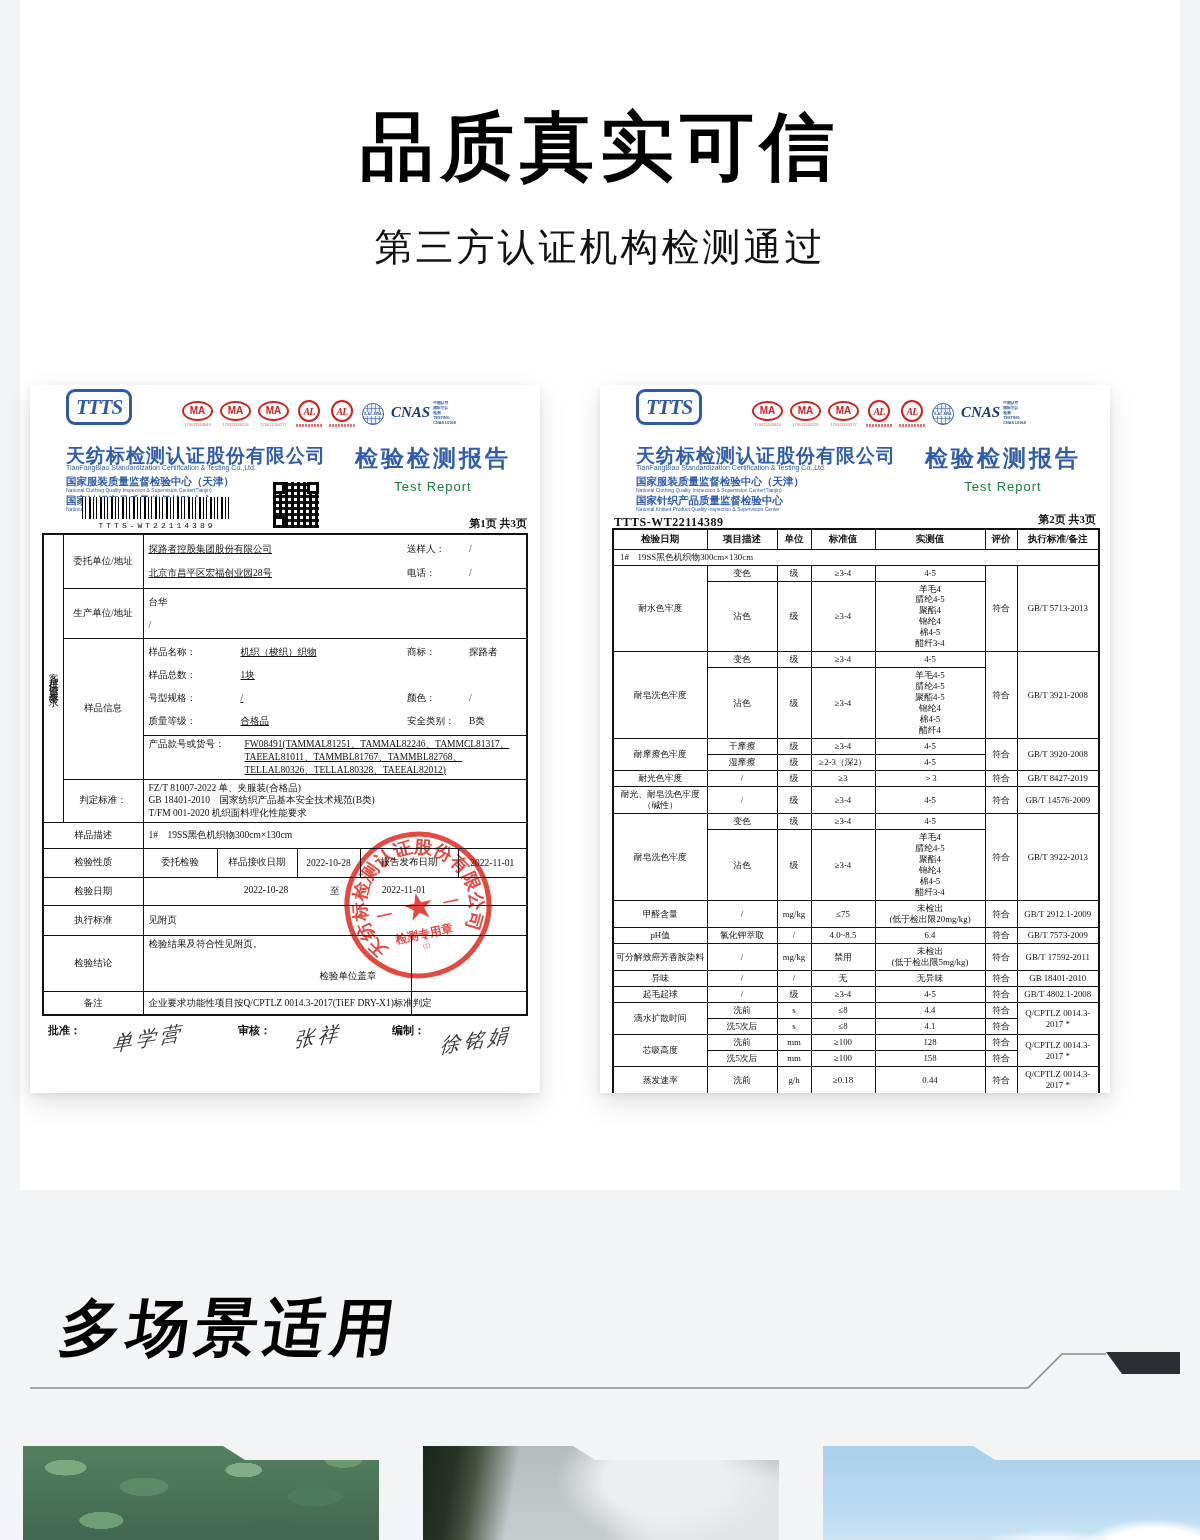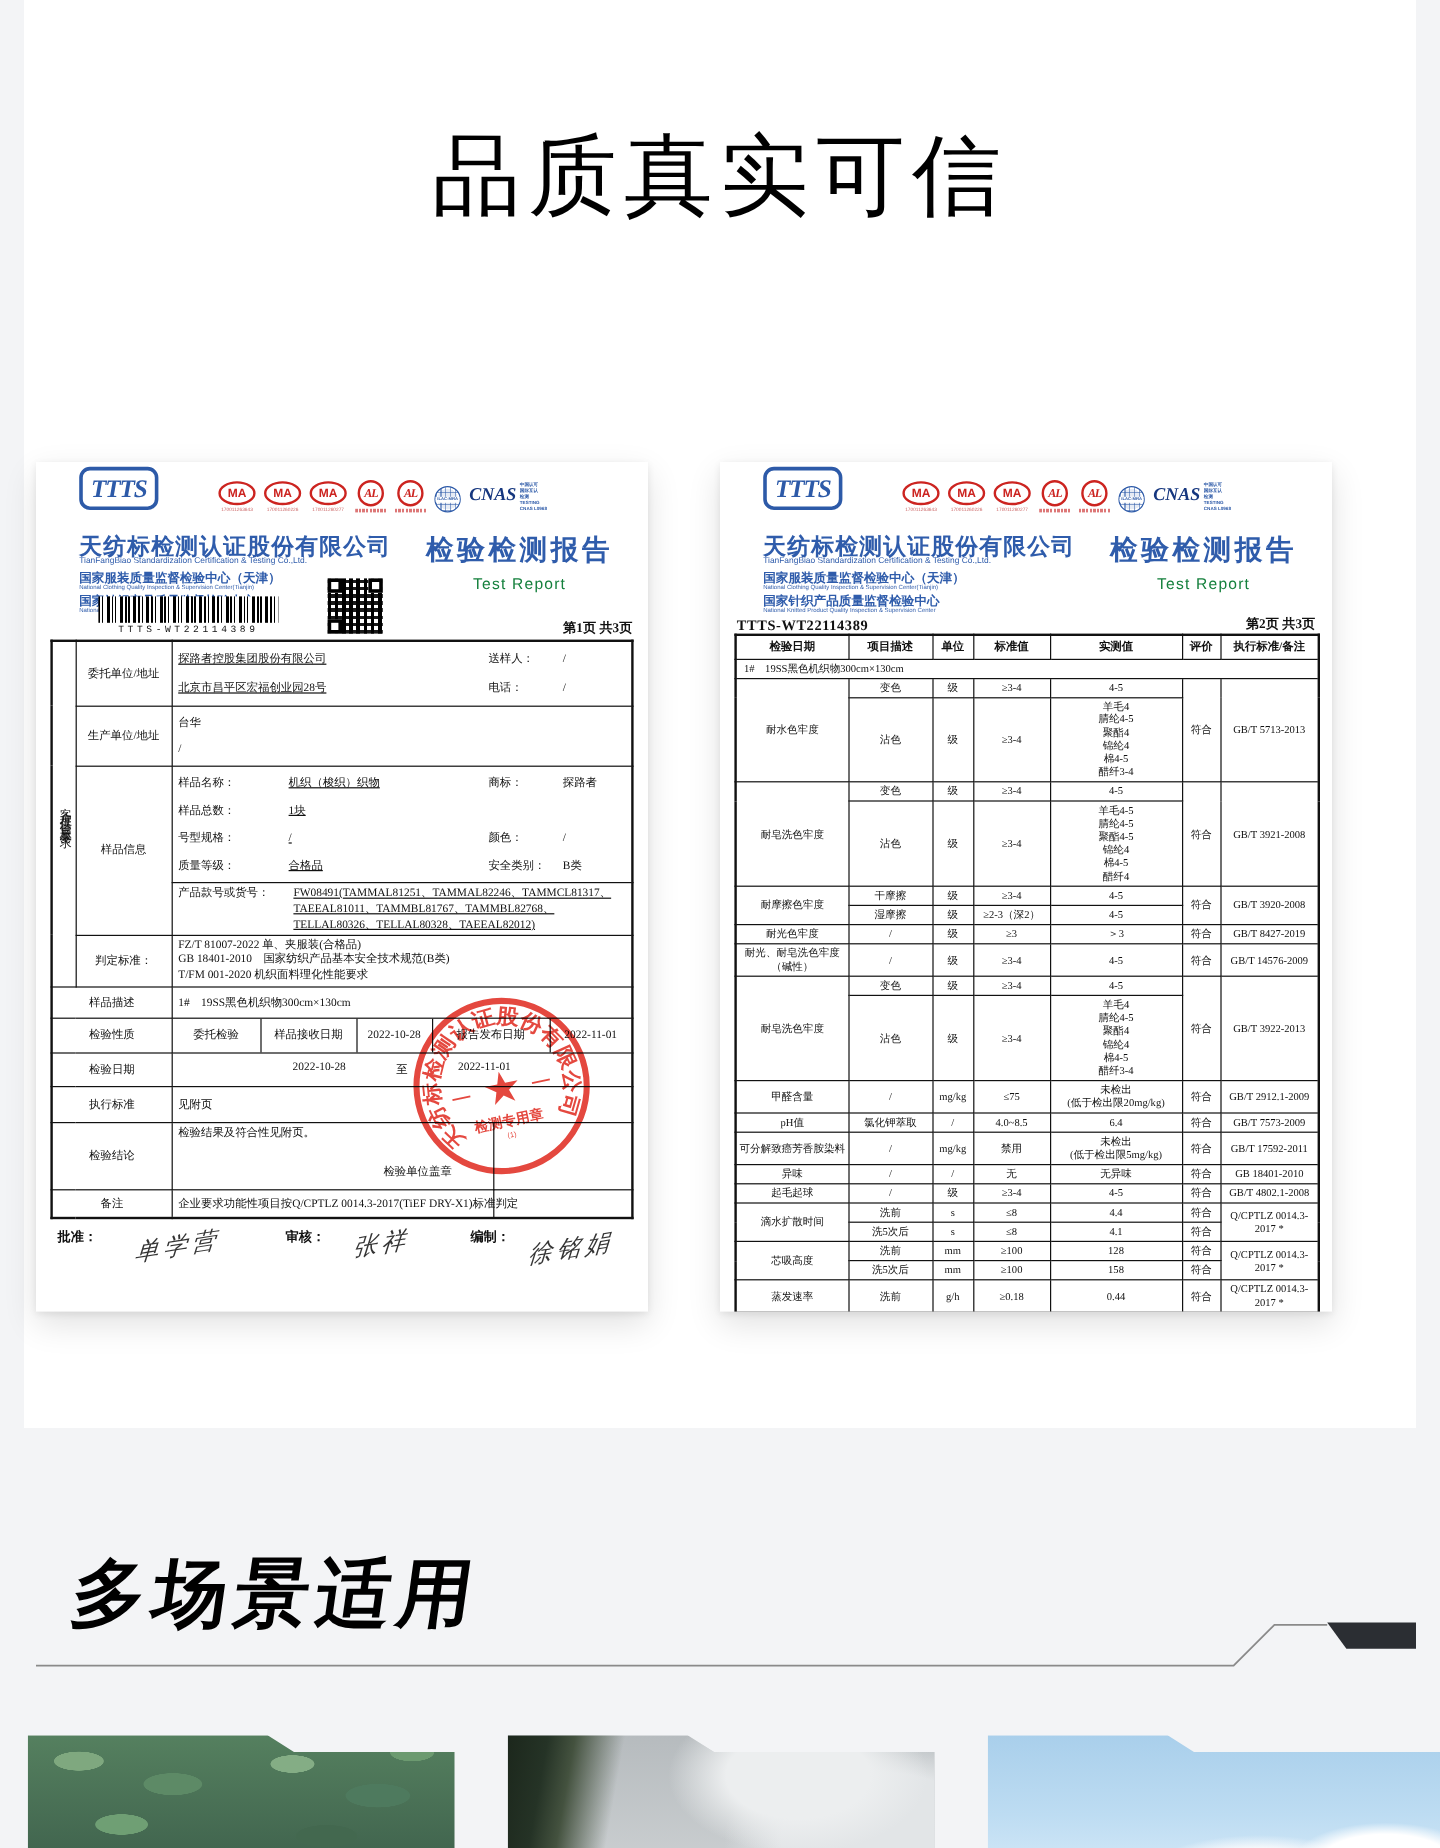--- a/index.html
+++ b/index.html
@@ -2,35 +2,35 @@
 <html><head>
 <meta charset="utf-8">
 <style>
   * { margin:0; padding:0; box-sizing:border-box; }
   html,body { width:1200px; height:1540px; overflow:hidden; }
   body { background:#f3f4f6; font-family:"Liberation Sans", sans-serif; color:#111; position:relative; }
 
   .white-panel { position:absolute; left:20px; top:0; width:1160px; height:1190px; background:#fff; }
 
   .hero-title { position:absolute; top:98px; left:0; width:100%; text-align:center;
-    font-size:74px; font-weight:400; letter-spacing:6px; color:#000; }
+    font-size:74px; font-weight:700; letter-spacing:6px; color:#000; }
   .hero-sub { position:absolute; top:222px; left:0; width:100%; text-align:center;
     font-size:38px; font-weight:400; letter-spacing:3px; color:#111; }
 
   
   .card { position:absolute; width:510px; height:708px; background:#fff;
     box-shadow:0 10px 26px rgba(0,0,0,.12), 0 2px 6px rgba(0,0,0,.08); overflow:hidden; }
   .card-left  { left:30px; top:385px; }
   .card-right { left:600px; top:385px; }
 
   .rep-head { position:absolute; left:0; top:0; width:100%; height:146px; }
   .ttts-box { position:absolute; left:36px; top:4px; width:66px; height:36px;
     border:3px solid #2d5aa8; border-radius:9px; display:flex; align-items:center; justify-content:center;
     color:#2d5aa8; font:italic 700 21px "Liberation Serif", serif; letter-spacing:-1px; }
-  .marks { position:absolute; left:152px; top:15px; display:flex; gap:7px; align-items:flex-end; }
+  .marks { position:absolute; left:152px; top:15px; display:flex; gap:7px; align-items:center; }
   .mk { display:flex; flex-direction:column; align-items:center; }
   .ma-oval { width:31px; height:20px; border:2px solid #cc2420; border-radius:50%;
     display:flex; align-items:center; justify-content:center; color:#cc2420; font-size:10px; font-weight:800; }
   .ma-num { font-size:4px; color:#c66; margin-top:1px; letter-spacing:0; }
   .cal-circle { width:22px; height:22px; border:2px solid #cc2420; border-radius:50%;
     display:flex; align-items:center; justify-content:center; color:#cc2420;
     font:italic 800 10px "Liberation Serif", serif; letter-spacing:-1px; }
   .cal-squig { width:26px; height:3px; margin-top:2px;
     background:repeating-linear-gradient(90deg,#d77 0 2px,transparent 2px 3px); }
   .globe { position:relative; width:22px; height:22px; border:1.5px solid #2d5aa8; border-radius:50%;
@@ -134,20 +134,21 @@
       radial-gradient(36px 30px at 66% 112%, #5c4639 0 55%, transparent 60%),
       radial-gradient(100px 42px at 88% 88%, #ffffff 0 55%, transparent 78%),
       radial-gradient(130px 52px at 60% 104%, #fdfdfd 0 55%, transparent 80%),
       linear-gradient(180deg,#a9cfeb 0%,#bddcf2 55%,#d6eaf8 100%); }
 </style>
 </head>
 <body>
 
 <div class="white-panel">
   <h1 class="hero-title">品质真实可信</h1>
+  <div class="hero-sub">第三方认证机构检测通过</div>
 </div>
 
 <section class="card card-left">
   <div class="rep-head">
     <div class="ttts-box">
         <span>TTTS</span>
       </div>
     <div class="marks">
       <div class="mk">
           <span class="ma-oval">MA</span>

